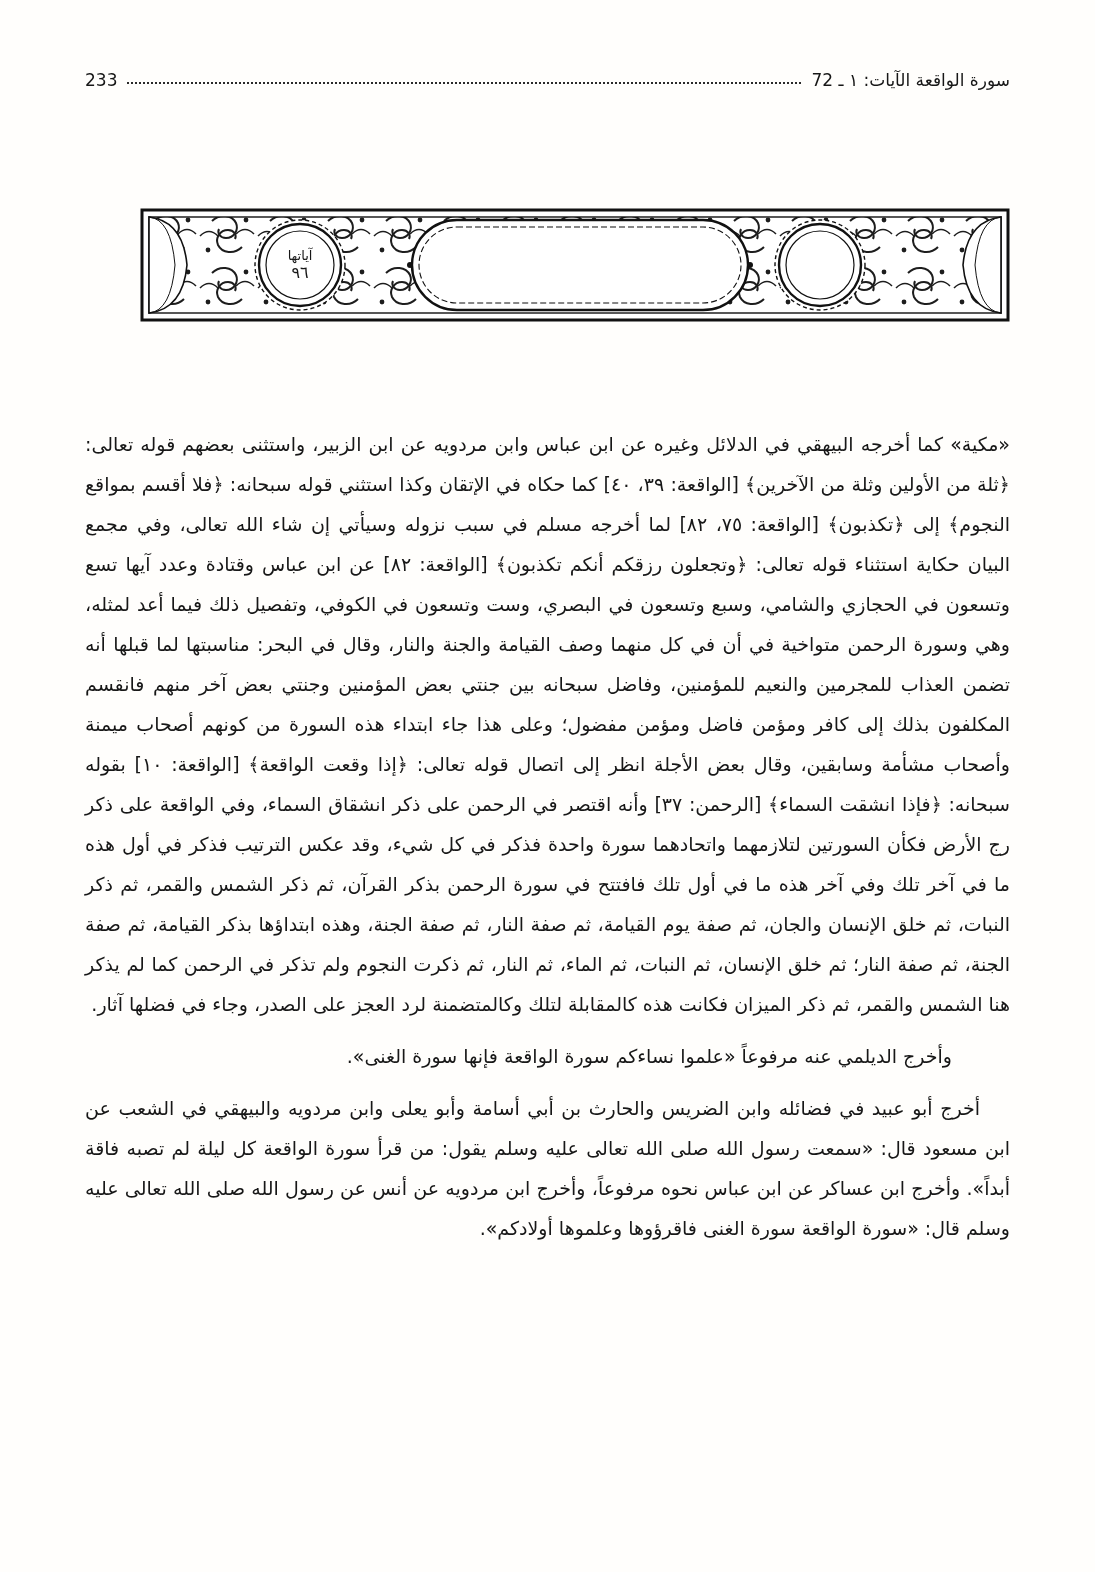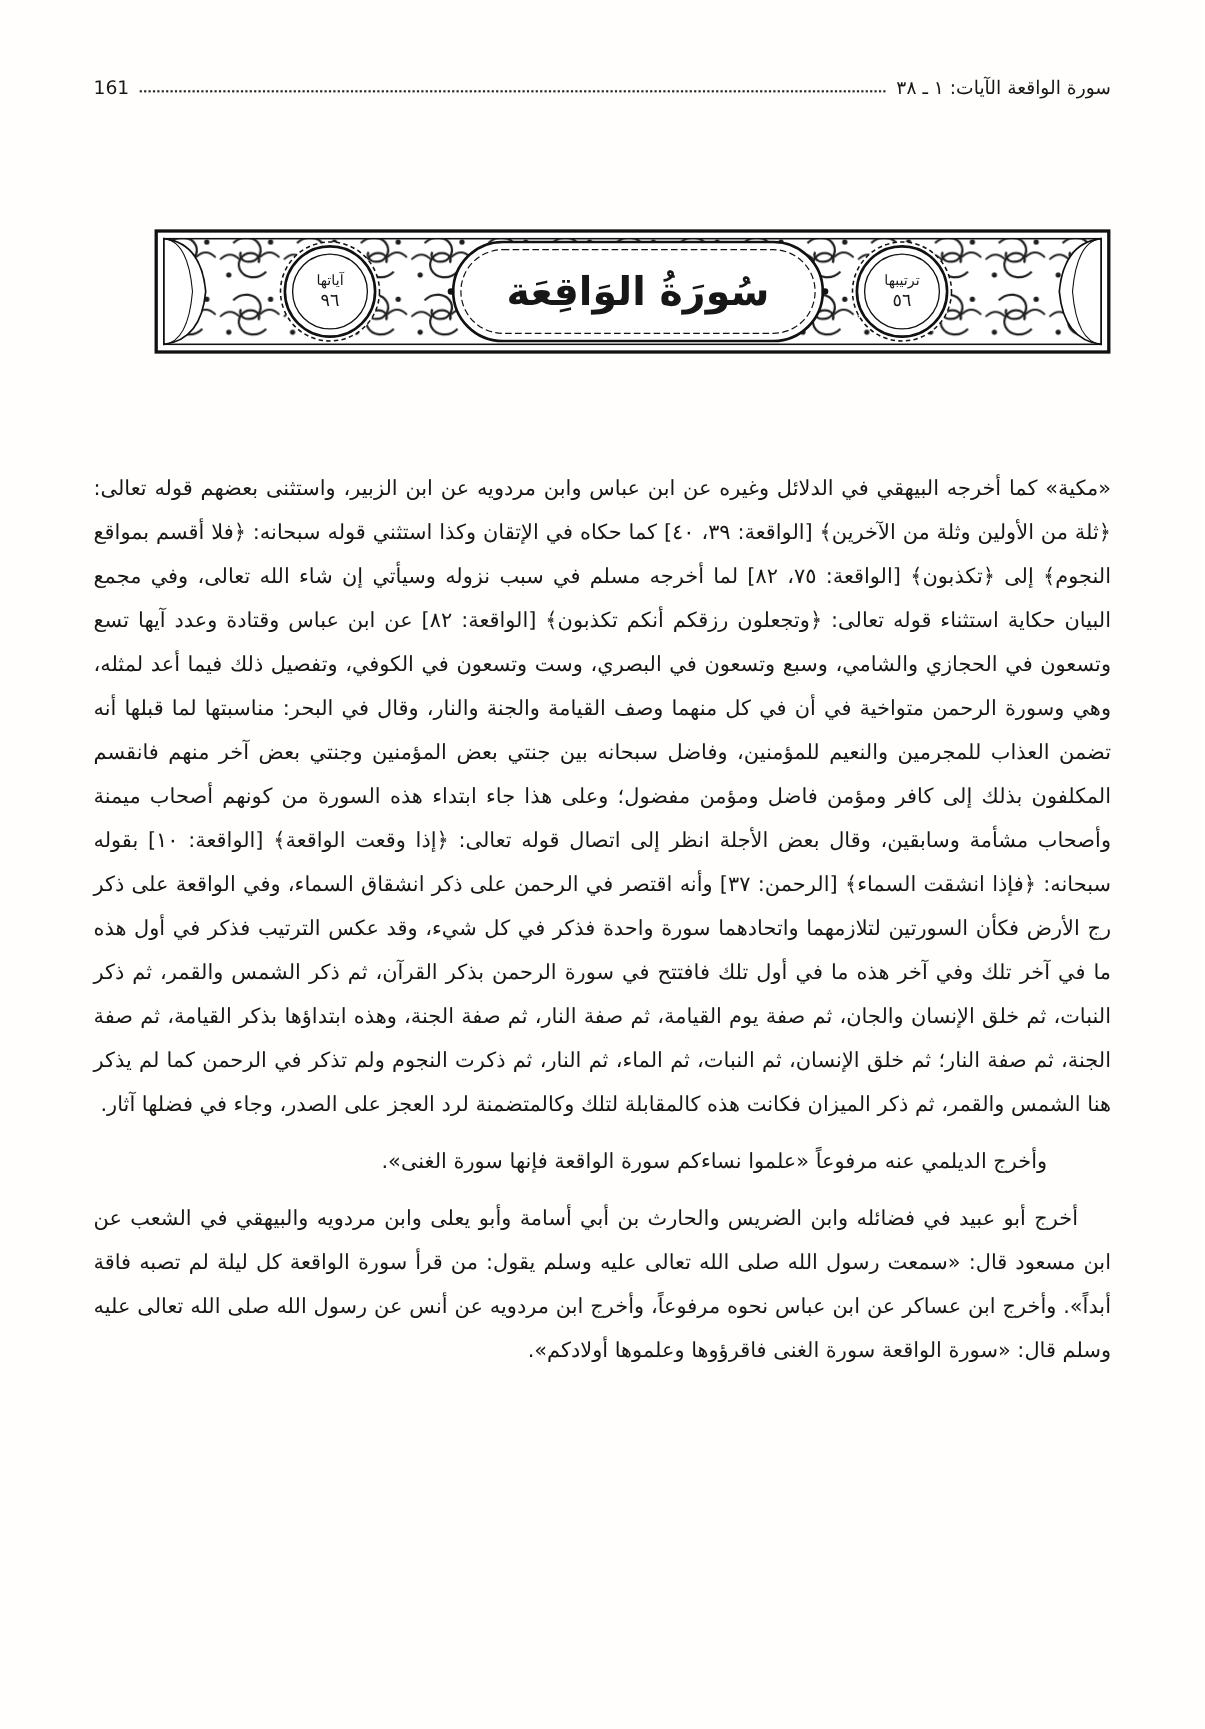--- a/index.html
+++ b/index.html
@@ -53,23 +53,23 @@
   .para { margin:0 0 12px 0; }
   .p2 { text-indent:30px; margin-top:4px; }
   .p3 { text-indent:58px; margin-top:4px; }
 </style>
 </head>
 <body>
 
 <div class="page">
 
   <header class="header">
-    <span class="h-title">سورة الواقعة الآيات: ١ ـ ٣٨</span>
+    <span class="h-title">سورة الواقعة الآيات: ١ ـ 72</span>
     <span class="leader"></span>
-    <span class="h-page">161</span>
+    <span class="h-page">233</span>
   </header>
 
   <div class="banner">
     <svg viewBox="0 0 870 114" aria-hidden="true">
       <defs>
         <pattern id="arabesque" width="58" height="52" patternUnits="userSpaceOnUse">
           <path d="M14 13c8-8 20-6 24 2 3 7-2 15-10 15-6 0-9-5-7-9" fill="none" stroke="#1d1d1d" stroke-width="2"></path>
           <path d="M44 39c-8 8-20 6-24-2-3-7 2-15 10-15 6 0 9 5 7 9" fill="none" stroke="#1d1d1d" stroke-width="2"></path>
           <path d="M2 28c6-6 12-6 18 0" fill="none" stroke="#1d1d1d" stroke-width="1.6"></path>
           <path d="M38 26c6-6 12-6 18 0" fill="none" stroke="#1d1d1d" stroke-width="1.6"></path>
@@ -98,28 +98,21 @@
       <rect x="279" y="19" width="322" height="76" rx="38" fill="none" stroke="#111111" stroke-width="1.1" stroke-dasharray="6 3"></rect>
       <circle cx="270" cy="57" r="3" fill="#111111"></circle>
       <circle cx="610" cy="57" r="3" fill="#111111"></circle>
     </svg>
 
     <div class="medallion med-left">
       <span class="med-label">آياتها</span>
       <span class="med-num">٩٦</span>
     </div>
 
-    <div class="cartouche">
-      <span>سُورَةُ الوَاقِعَة</span>
-    </div>
 
-    <div class="medallion med-right">
-      <span class="med-label">ترتيبها</span>
-      <span class="med-num">٥٦</span>
-    </div>
   </div>
 
   <main class="body-text">
     <p class="para p1">«مكية» كما أخرجه البيهقي في الدلائل وغيره عن ابن عباس وابن مردويه عن ابن الزبير، واستثنى بعضهم قوله تعالى: ﴿ثلة من الأولين وثلة من الآخرين﴾ [الواقعة: ٣٩، ٤٠] كما حكاه في الإتقان وكذا استثني قوله سبحانه: ﴿فلا أقسم بمواقع النجوم﴾ إلى ﴿تكذبون﴾ [الواقعة: ٧٥، ٨٢] لما أخرجه مسلم في سبب نزوله وسيأتي إن شاء الله تعالى، وفي مجمع البيان حكاية استثناء قوله تعالى: ﴿وتجعلون رزقكم أنكم تكذبون﴾ [الواقعة: ٨٢] عن ابن عباس وقتادة وعدد آيها تسع وتسعون في الحجازي والشامي، وسبع وتسعون في البصري، وست وتسعون في الكوفي، وتفصيل ذلك فيما أعد لمثله، وهي وسورة الرحمن متواخية في أن في كل منهما وصف القيامة والجنة والنار، وقال في البحر: مناسبتها لما قبلها أنه تضمن العذاب للمجرمين والنعيم للمؤمنين، وفاضل سبحانه بين جنتي بعض المؤمنين وجنتي بعض آخر منهم فانقسم المكلفون بذلك إلى كافر ومؤمن فاضل ومؤمن مفضول؛ وعلى هذا جاء ابتداء هذه السورة من كونهم أصحاب ميمنة وأصحاب مشأمة وسابقين، وقال بعض الأجلة انظر إلى اتصال قوله تعالى: ﴿إذا وقعت الواقعة﴾ [الواقعة: ١٠] بقوله سبحانه: ﴿فإذا انشقت السماء﴾ [الرحمن: ٣٧] وأنه اقتصر في الرحمن على ذكر انشقاق السماء، وفي الواقعة على ذكر رج الأرض فكأن السورتين لتلازمهما واتحادهما سورة واحدة فذكر في كل شيء، وقد عكس الترتيب فذكر في أول هذه ما في آخر تلك وفي آخر هذه ما في أول تلك فافتتح في سورة الرحمن بذكر القرآن، ثم ذكر الشمس والقمر، ثم ذكر النبات، ثم خلق الإنسان والجان، ثم صفة يوم القيامة، ثم صفة النار، ثم صفة الجنة، وهذه ابتداؤها بذكر القيامة، ثم صفة الجنة، ثم صفة النار؛ ثم خلق الإنسان، ثم النبات، ثم الماء، ثم النار، ثم ذكرت النجوم ولم تذكر في الرحمن كما لم يذكر هنا الشمس والقمر، ثم ذكر الميزان فكانت هذه كالمقابلة لتلك وكالمتضمنة لرد العجز على الصدر، وجاء في فضلها آثار.</p>
     <p class="para p3">وأخرج الديلمي عنه مرفوعاً «علموا نساءكم سورة الواقعة فإنها سورة الغنى».</p>
     <p class="para p2">أخرج أبو عبيد في فضائله وابن الضريس والحارث بن أبي أسامة وأبو يعلى وابن مردويه والبيهقي في الشعب عن ابن مسعود قال: «سمعت رسول الله صلى الله تعالى عليه وسلم يقول: من قرأ سورة الواقعة كل ليلة لم تصبه فاقة أبداً». وأخرج ابن عساكر عن ابن عباس نحوه مرفوعاً، وأخرج ابن مردويه عن أنس عن رسول الله صلى الله تعالى عليه وسلم قال: «سورة الواقعة سورة الغنى فاقرؤوها وعلموها أولادكم».</p>
   </main>
 
 </div>
 

